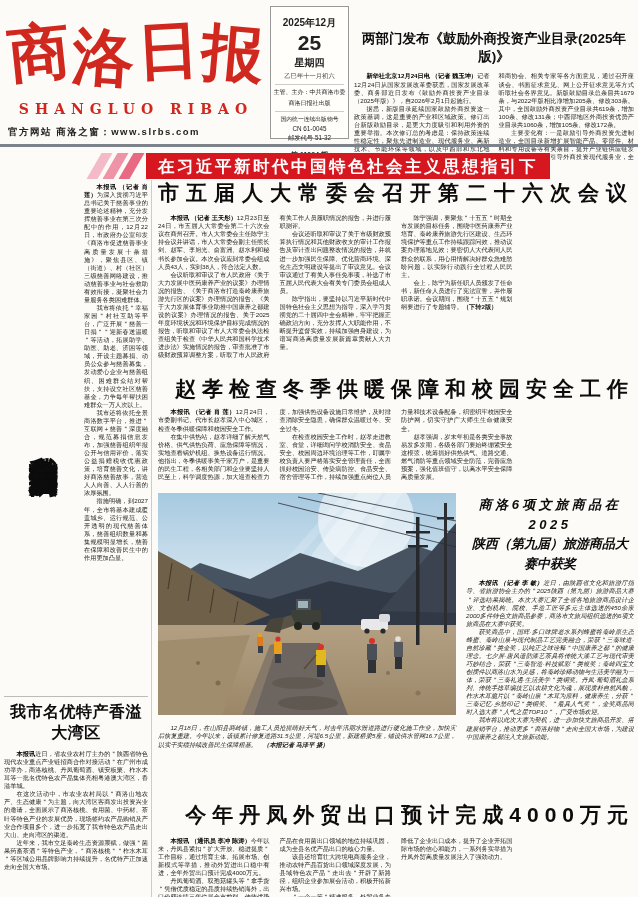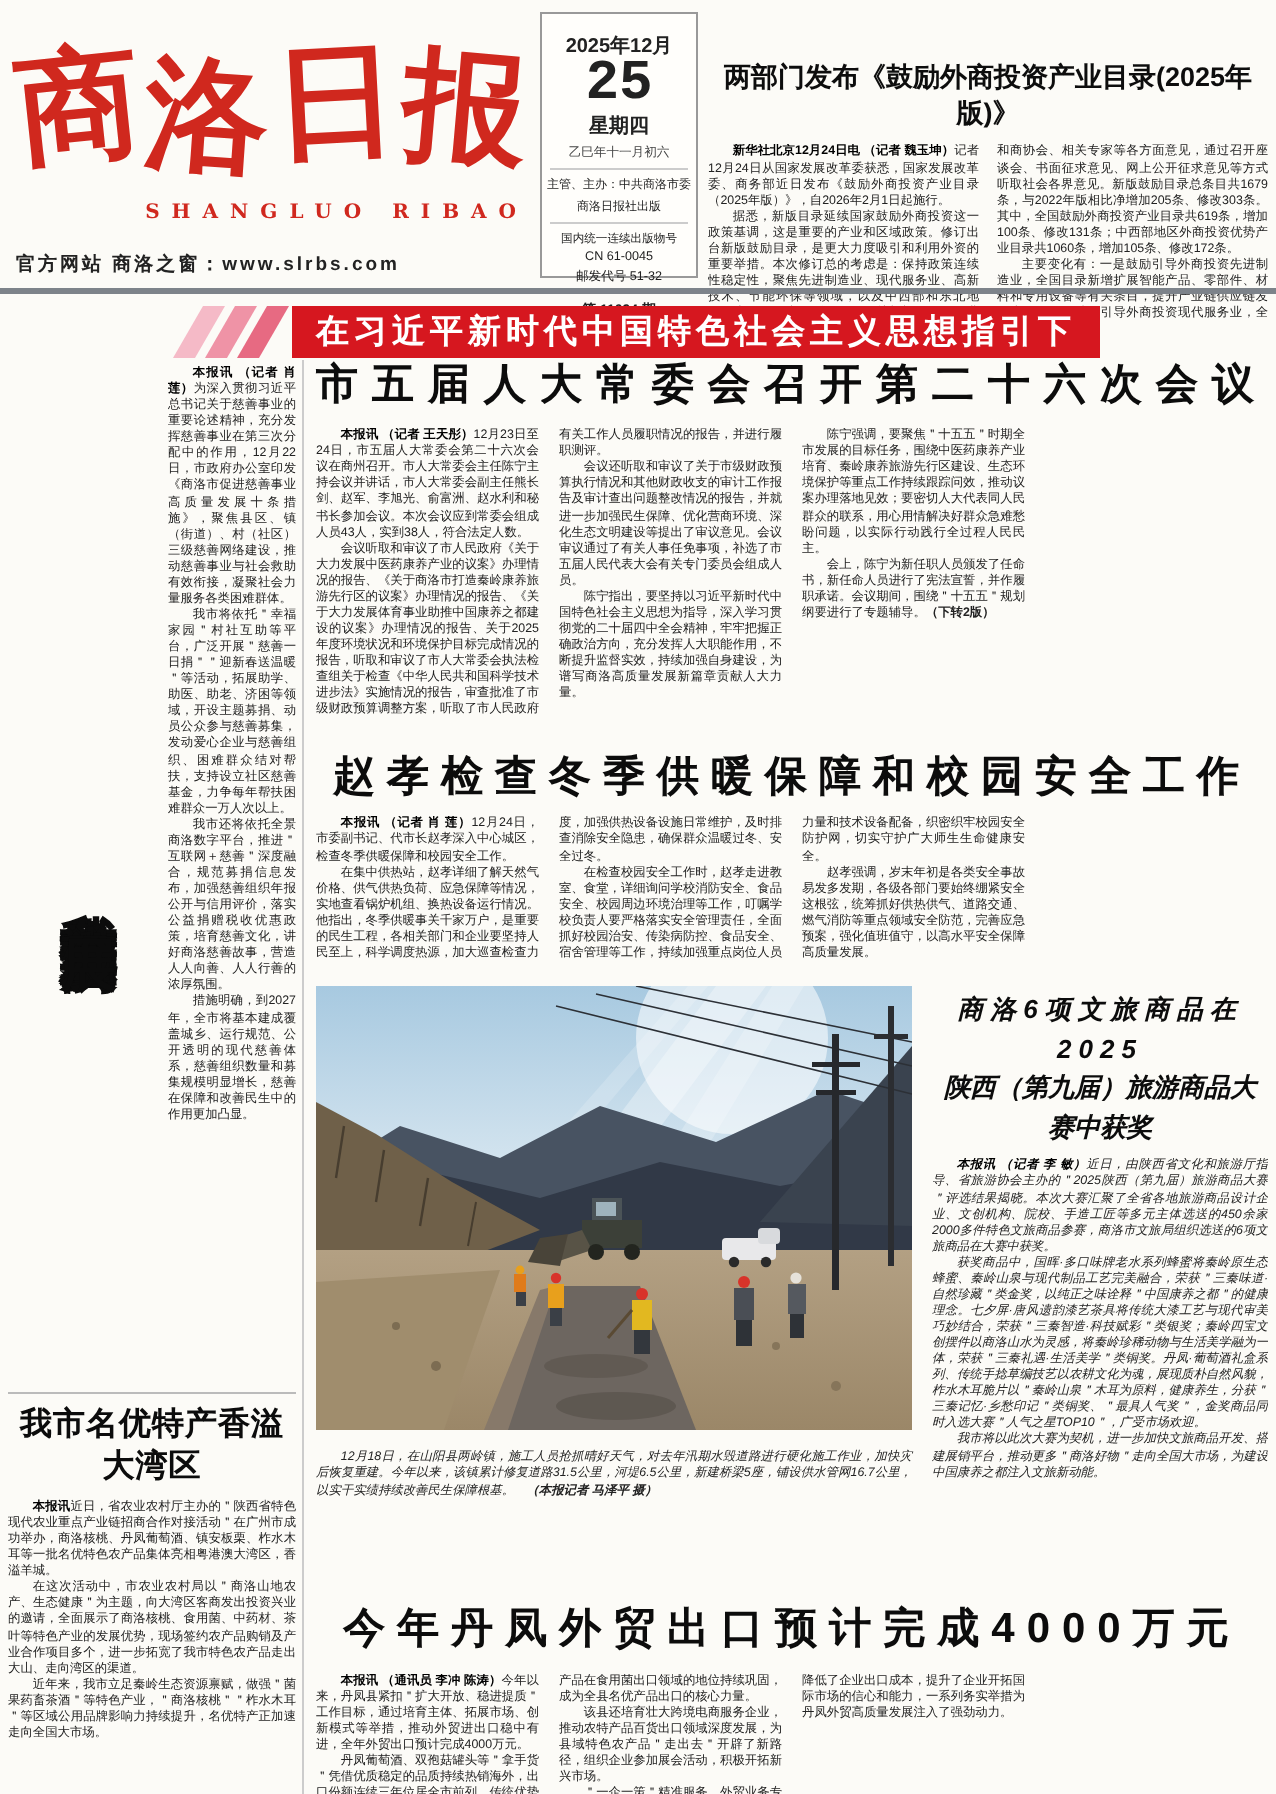--- a/index.html
+++ b/index.html
@@ -6,28 +6,28 @@
   .page{position:relative;width:638px;height:897px;background:#fcfbf7;overflow:hidden;
         font-family:"Liberation Sans",sans-serif;color:#1c1c1c;}
   
   .calligraphy{position:absolute;left:8px;top:4px;width:256px;height:94px;display:flex;
         justify-content:space-between;align-items:center;color:var(--brand-red,#d0281e);}
   .calligraphy span{font-family:"DejaVu Serif",serif;font-weight:900;font-size:62px;line-height:1;display:inline-block;}
   .calligraphy span:nth-child(1){transform:rotate(-6deg) translateY(2px);}
   .calligraphy span:nth-child(2){transform:rotate(4deg) translateY(7px);}
   .calligraphy span:nth-child(3){transform:rotate(-3deg);}
   .calligraphy span:nth-child(4){transform:rotate(5deg) translateY(3px);}
-  .latin-title{position:absolute;left:8px;top:101px;width:256px;text-align:right;
-        font-family:"DejaVu Serif",serif;font-weight:700;font-size:10px;letter-spacing:6px;color:var(--brand-red,#d0281e);}
+  .latin-title{position:absolute;left:8px;top:101px;width:256px;text-align:center;
+        font-family:"DejaVu Serif",serif;font-weight:700;font-size:14px;letter-spacing:6px;color:var(--brand-red,#d0281e);}
   .site-line{position:absolute;left:8px;top:126px;width:256px;
         font-size:9.5px;letter-spacing:1.5px;color:#222;font-weight:600;}
   .datebox{position:absolute;left:270px;top:6px;width:79px;height:133px;border:1px solid #999;
         background:#fffefb;text-align:center;color:#222;box-sizing:border-box;padding-top:9px;}
   .db-ym{font-size:10px;font-weight:700;}
-  .db-day{font-size:28px;font-weight:700;line-height:25px;font-family:Liberation Mono, monospace;}
+  .db-day{font-size:21px;font-weight:700;line-height:25px;}
   .db-week{font-size:10px;font-weight:700;margin-top:1px;}
   .db-lunar{font-size:6.3px;color:#444;margin:2px 4px 0;padding-bottom:3px;border-bottom:1px solid #ccc;}
   .db-sup{font-size:6px;margin-top:3px;}
   .db-pub{font-size:6px;margin:2px 4px 0;padding-bottom:3px;border-bottom:1px solid #ccc;}
   .db-issnl{font-size:5.8px;margin-top:3px;}
   .db-issn{font-size:6.3px;margin-top:1px;}
   .db-post{font-size:6.3px;margin:2px 4px 0;padding-bottom:3px;border-bottom:1px solid #ccc;}
   .db-issue{font-size:7px;font-weight:700;margin-top:3px;}
   .db-pages{font-size:7px;margin-top:2px;letter-spacing:2px;}
   .top-article{position:absolute;left:354px;top:8px;width:280px;height:134px;margin-top:20px;}
@@ -51,21 +51,21 @@
   .v-head{position:absolute;left:12px;top:186px;height:508px;width:64px;writing-mode:vertical-rl;
         text-orientation:upright;font-size:29px;font-weight:900;letter-spacing:0.8px;color:#0c0c0c;
         line-height:64px;text-align:center;}
   .v-body{position:absolute;left:84px;top:183px;width:64px;height:510px;overflow:hidden;}
   .left-divider{position:absolute;left:151px;top:180px;height:717px;width:1px;background:#ccc;}
   .left-hrule{position:absolute;left:4px;top:696px;width:144px;height:1px;background:#bbb;}
   .bottom-left{position:absolute;left:4px;top:702px;width:144px;height:195px;overflow:hidden;}
   .bottom-left h2{margin:0 0 6px;font-size:16px;font-weight:900;text-align:center;letter-spacing:0.5px;color:#0c0c0c;}
   
   .main-col{position:absolute;left:158px;top:180px;width:476px;}
-  .hl{margin:0;text-align:center;font-weight:900;color:#0c0c0c;font-size:21px;letter-spacing:7px;line-height:1.2;}
+  .hl{margin:0;text-align:right;font-weight:900;color:#0c0c0c;font-size:21px;letter-spacing:7px;line-height:1.2;}
   .hl.small-ls{letter-spacing:6px;}
   .a1-body{margin-top:9px;columns:4;column-gap:10px;column-fill:auto;height:147px;overflow:hidden;}
   .a2-head{margin-top:15px;}
   .a2-body{margin-top:7px;columns:4;column-gap:10px;column-fill:auto;height:77px;overflow:hidden;}
   .photo-row{margin-top:8px;display:flex;gap:10px;font-style:italic;}
   .photo-fig{width:298px;}
   .photo-frame{width:298px;height:222px;background:#ddd;}
   .caption{margin-top:5px;}
   .caption p{font-size:6.2px;}
   .a3{width:168px;}

